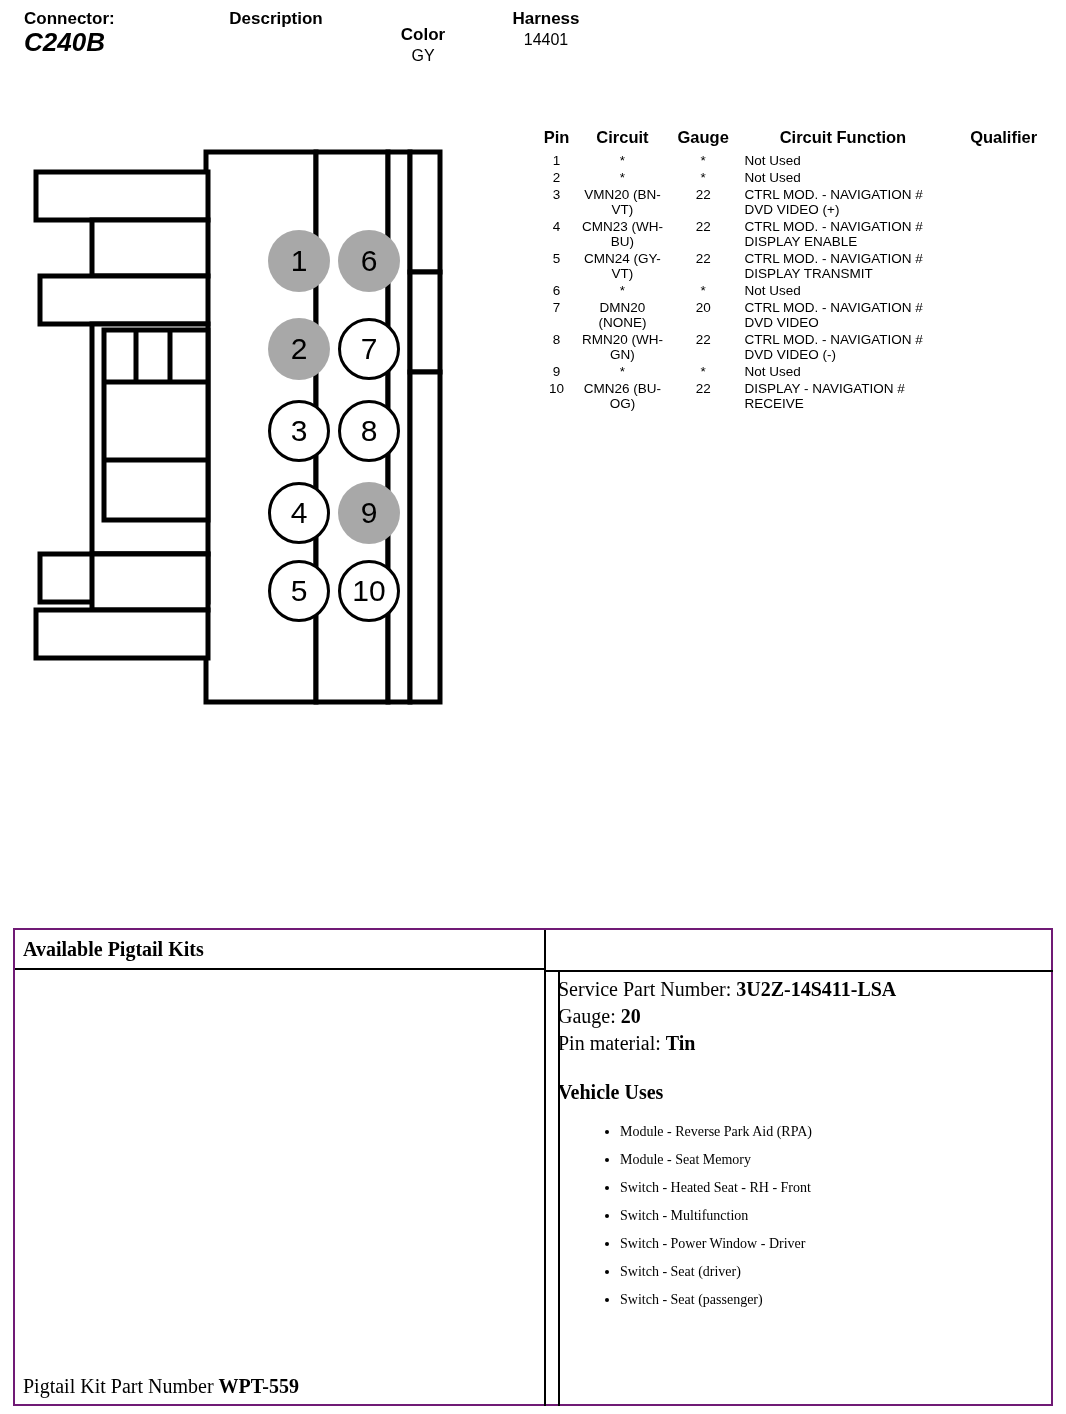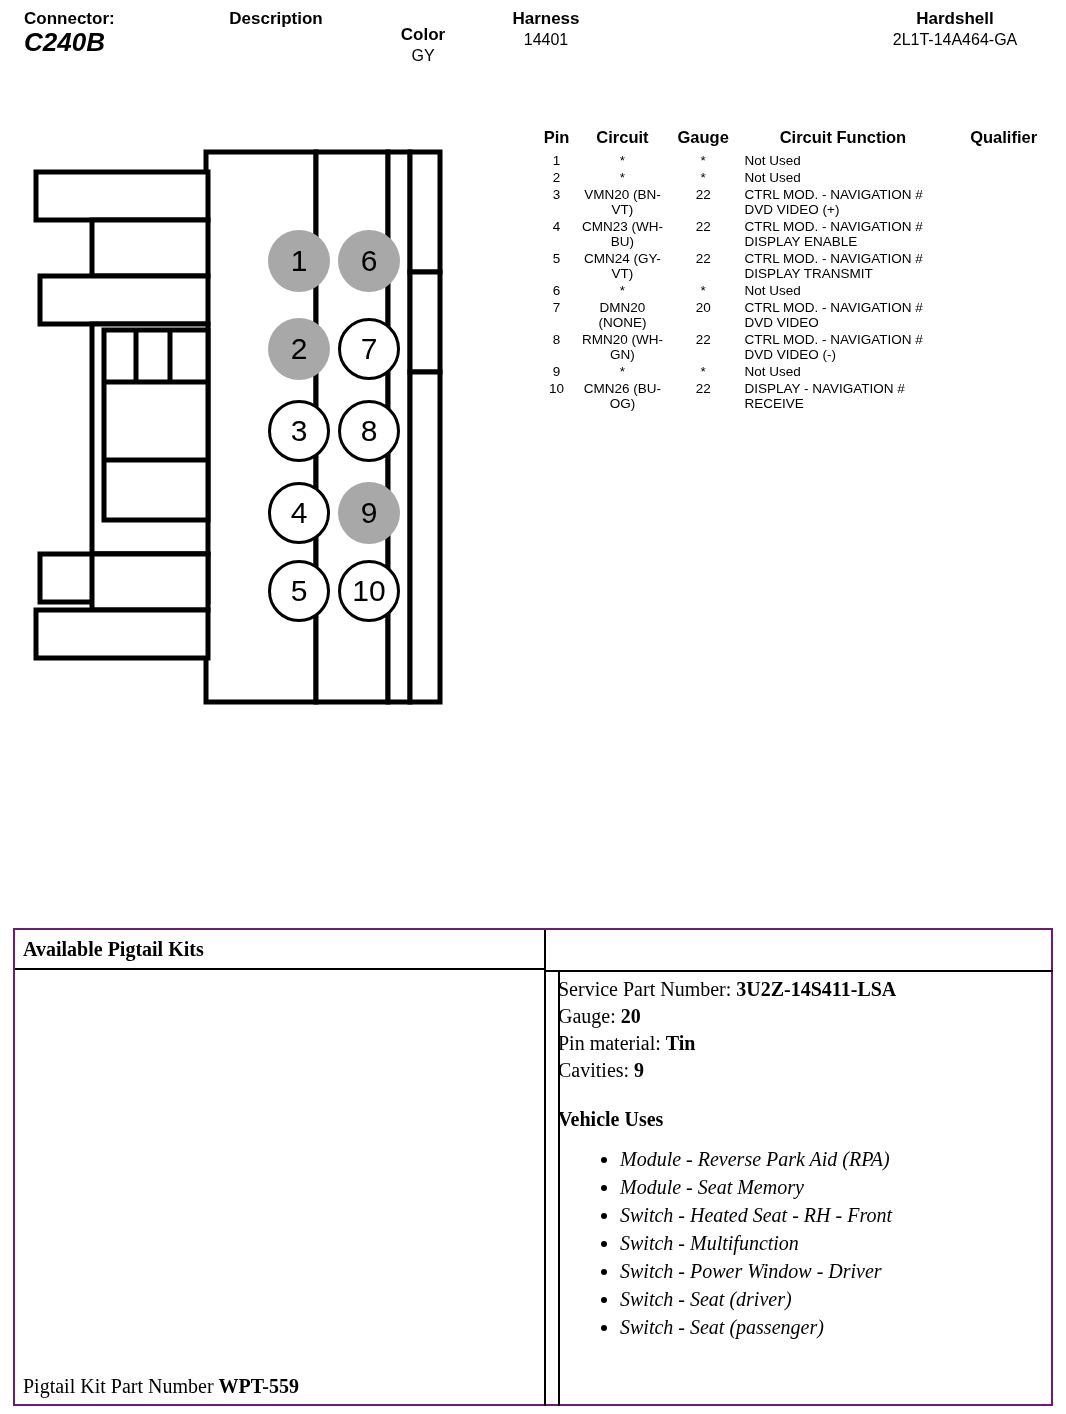--- a/index.html
+++ b/index.html
@@ -186,23 +186,22 @@
   #vehicle-uses-title {
     margin-top: 22px;
     font-family: "Liberation Serif", serif;
     font-size: 20px;
     font-weight: bold;
   }
   #vehicle-uses-list {
     margin: 12px 0 0 0;
     padding-left: 62px;
     font-family: "Liberation Serif", serif;
-    font-size: 20px;
+    font-size: 14px;
     line-height: 28px;
-    font-style: italic;
   }
   #vehicle-uses-list li { margin: 0; padding: 0; }
 
   
   #pigtail-right-sep {
     position: absolute;
     left: 543px;
     top: 40px;
     width: 2px;
     height: 436px;
@@ -228,24 +227,20 @@
   <div class="hdr-col" id="hdr-description">
     <div class="hdr-label">Description</div>
   </div>
   <div class="hdr-col" id="hdr-color">
     <div class="hdr-label">Color</div>
     <div class="hdr-value">GY</div>
   </div>
   <div class="hdr-col" id="hdr-harness">
     <div class="hdr-label">Harness</div>
     <div class="hdr-value">14401</div>
-  </div>
-  <div class="hdr-col" id="hdr-hardshell">
-    <div class="hdr-label">Hardshell</div>
-    <div class="hdr-value">2L1T-14A464-GA</div>
   </div>
 </div>
 
 <div id="connector-drawing">
   <svg width="520" height="600" viewBox="0 0 520 600">
     <g fill="#ffffff" stroke="#000000" stroke-width="5">
 
       <rect x="186" y="22" width="110" height="550"></rect>
       <rect x="296" y="22" width="72" height="550"></rect>
 
@@ -408,23 +403,20 @@
   <div id="pigtail-right">
     <div id="pigtail-right-inner">
       <div class="kv">
         <span>Service Part Number: </span><b>3U2Z-14S411-LSA</b>
       </div>
       <div class="kv">
         <span>Gauge: </span><b>20</b>
       </div>
       <div class="kv">
         <span>Pin material: </span><b>Tin</b>
-      </div>
-      <div class="kv">
-        <span>Cavities: </span><b>9</b>
       </div>
 
       <div id="vehicle-uses-title">Vehicle Uses</div>
 
       <ul id="vehicle-uses-list">
         <li>Module - Reverse Park Aid (RPA)</li>
         <li>Module - Seat Memory</li>
         <li>Switch - Heated Seat - RH - Front</li>
         <li>Switch - Multifunction</li>
         <li>Switch - Power Window - Driver</li>

